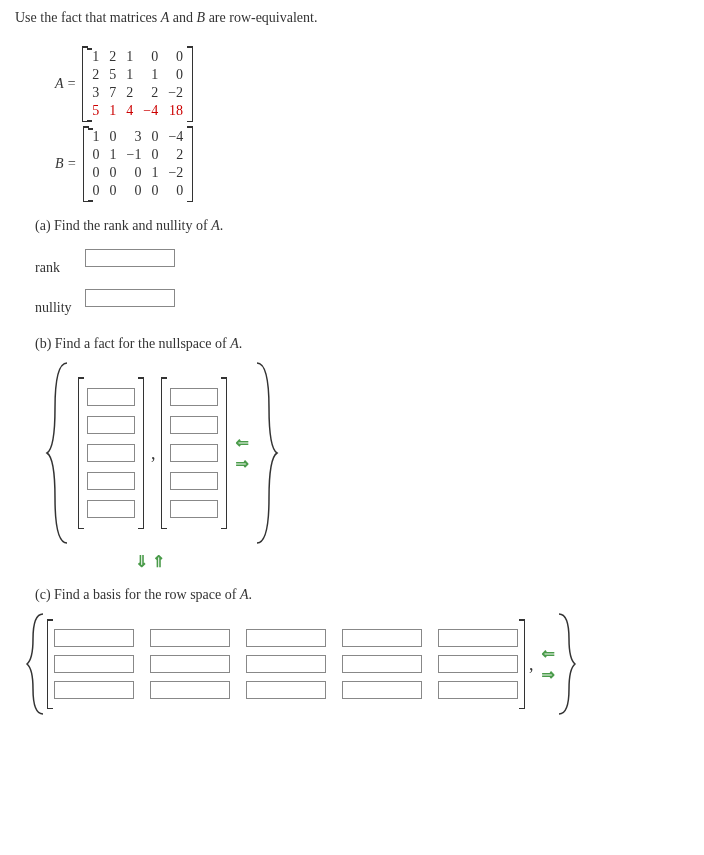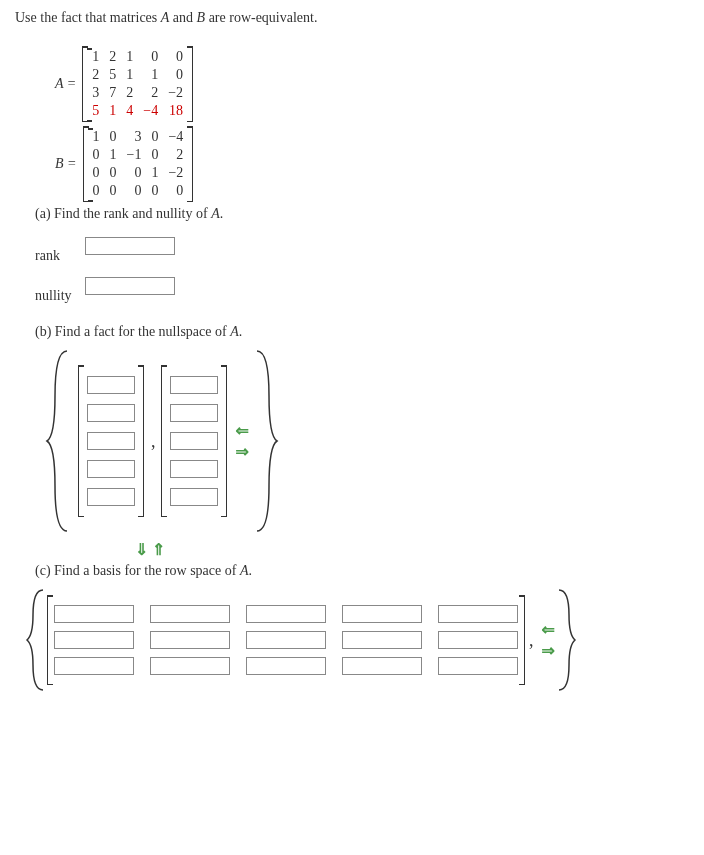--- a/index.html
+++ b/index.html
@@ -43,21 +43,21 @@
   .matrix .tr { position:absolute; top:0; right:0; width:5px; height:1.5px; background:#333;}
   .matrix .bl { position:absolute; bottom:0; left:0; width:5px; height:1.5px; background:#333;}
   .matrix .br { position:absolute; bottom:0; right:0; width:5px; height:1.5px; background:#333;}
   .matrix table { border-collapse: collapse; }
   .matrix td {
     text-align: right;
     padding: 1px 5px;
     font-family: Georgia, serif;
   }
   .red-row td { color: #c00; }
-  .part { margin-left: 20px; margin-top: 4px; margin-bottom:6px;}
+  .part { margin-left: 20px; margin-top: 16px; margin-bottom:6px;}
   .input-box {
     border: 1px solid #888;
     background: #fff;
     height: 18px;
     display: inline-block;
     box-sizing: border-box;
   }
   .rank-row { display:flex; align-items:center; margin-left:20px; margin-bottom:4px;}
   .rank-label { width: 50px; margin-top: 20px; }
   .set-brace {

